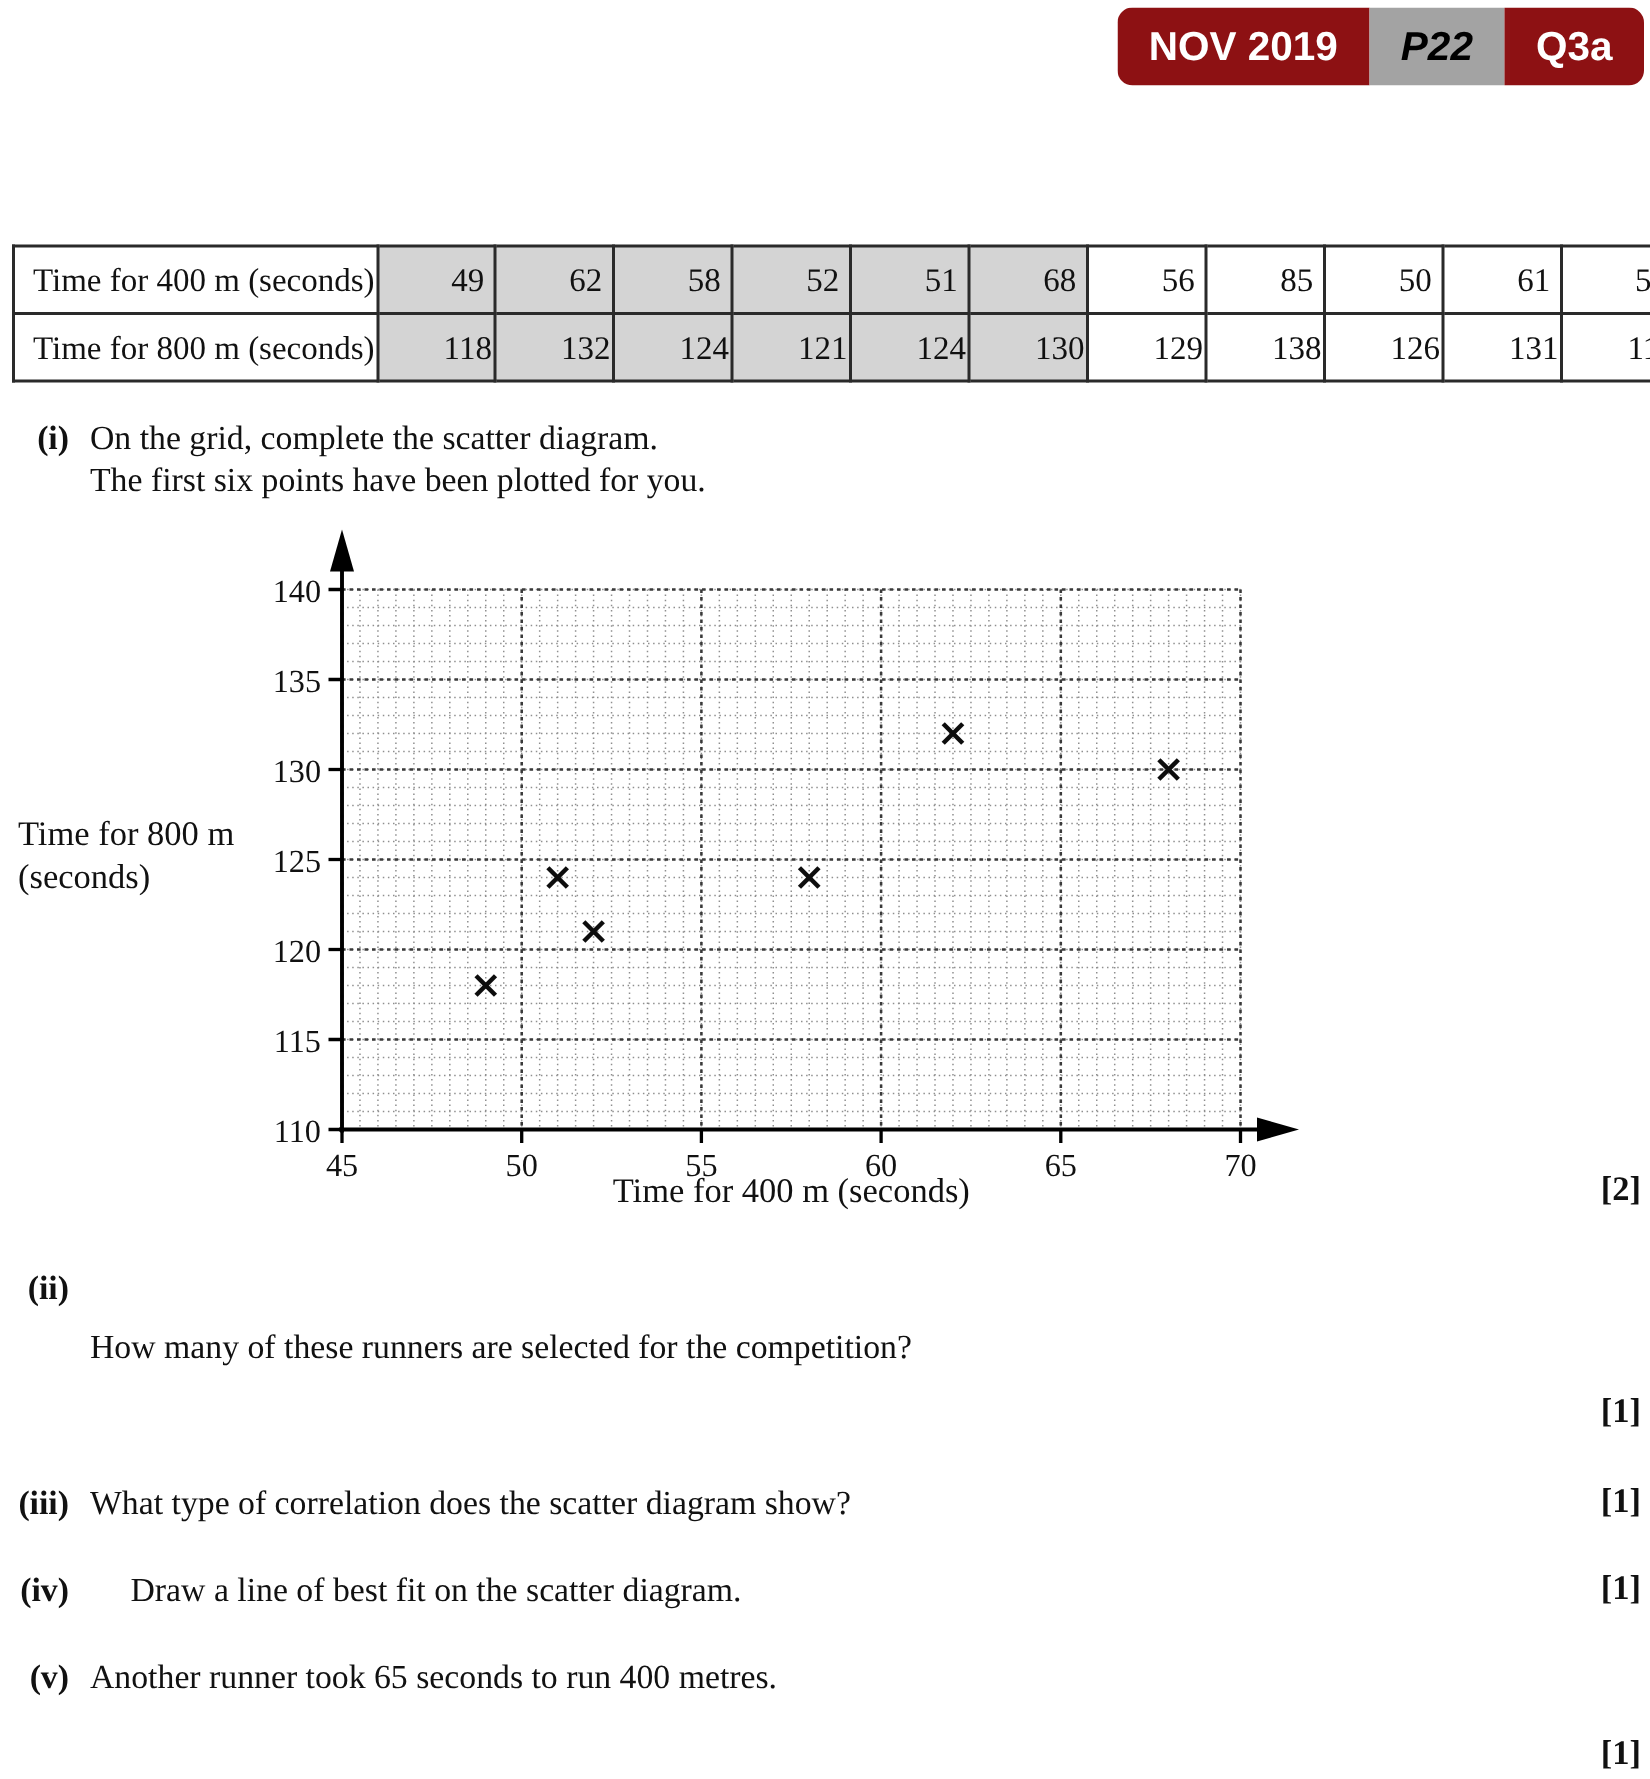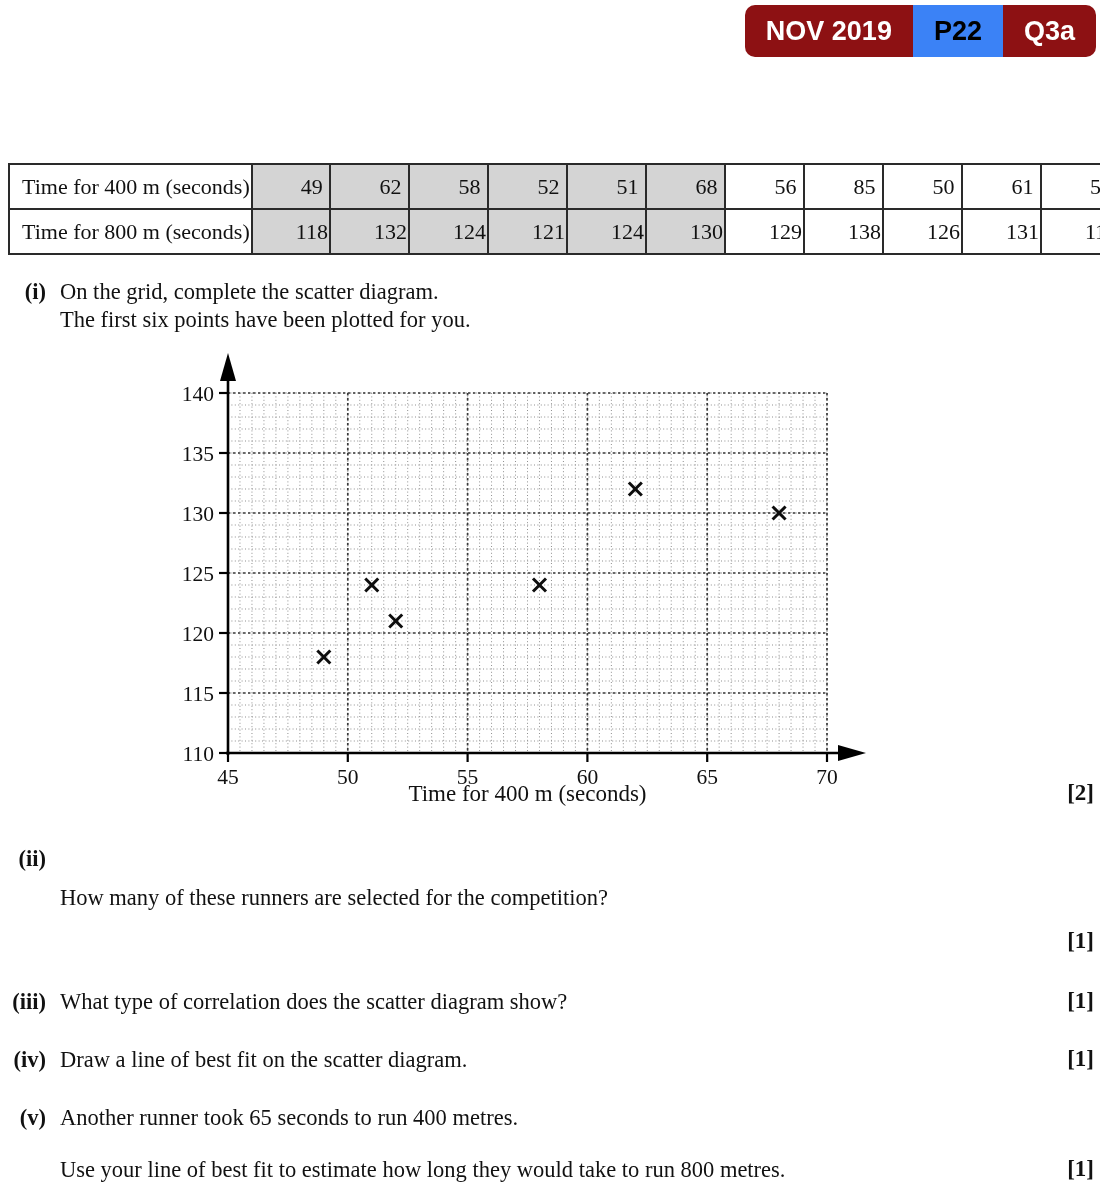--- a/index.html
+++ b/index.html
@@ -4,21 +4,21 @@
 <style>
   html,body{margin:0;padding:0;background:#fff;}
   #page{position:relative;width:1100px;height:1186px;background:#ffffff;overflow:hidden;
         font-family:"Liberation Serif",serif;color:#111;}
 
   
   .badge{position:absolute;top:5px;right:4px;display:flex;height:52px;line-height:52px;
          border-radius:10px;overflow:hidden;
          font-family:"Liberation Sans",sans-serif;font-weight:bold;font-size:27px;}
   .badge-seg{padding:0 21px;background:var(--badge-red,#8d1113);color:#fff;white-space:nowrap;}
-  .badge-mid{background:#3b82f6;color:#000;}
+  .badge-mid{background:#a3a3a3;color:#000;font-style:italic;}
 
   
   .intro{position:absolute;left:12px;top:76px;width:920px;font-size:22.5px;line-height:28px;}
 
   
   table.datatable{position:absolute;left:8px;top:163px;border-collapse:collapse;
                   font-family:"Liberation Serif",serif;font-size:22px;color:#111;}
   .datatable td,.datatable th{border:2px solid #2a2a2a;height:41px;font-weight:normal;padding-left:43px;}
   .datatable th.rowhead{width:262px;text-align:left;padding-left:12px;white-space:nowrap;}
   .datatable td{width:58px;text-align:center;}
@@ -233,44 +233,45 @@
         <line x1="532.98" y1="246.5" x2="545.98" y2="233.5" class="pt"></line>
         <line x1="389.22" y1="269.5" x2="402.22" y2="282.5" class="pt"></line>
         <line x1="389.22" y1="282.5" x2="402.22" y2="269.5" class="pt"></line>
         <line x1="365.26" y1="233.5" x2="378.26" y2="246.5" class="pt"></line>
         <line x1="365.26" y1="246.5" x2="378.26" y2="233.5" class="pt"></line>
         <line x1="772.58" y1="161.5" x2="785.58" y2="174.5" class="pt"></line>
         <line x1="772.58" y1="174.5" x2="785.58" y2="161.5" class="pt"></line>
         <text x="527.5" y="456" class="axistitle" text-anchor="middle">Time for 400 m (seconds)</text>
       </svg>
   </div>
+  <div class="ylabel">
+    <div>Time for 800 m</div>
+    <div>(seconds)</div>
+  </div>
   <div class="mark" style="top:780px;">[2]</div>
 
   <div class="qblock" style="top:845px;">
     <div class="qnum">(ii)</div>
   </div>
   <div class="qblock" style="top:884px;">
     <div class="qtext">How many of these runners are selected for the competition?</div>
   </div>
   <div class="mark" style="top:928px;">[1]</div>
 
   <div class="qblock" style="top:988px;">
     <div class="qnum">(iii)</div>
     <div class="qtext">What type of correlation does the scatter diagram show?</div>
   </div>
   <div class="mark" style="top:988px;">[1]</div>
 
-  <div class="qblock" style="top:1046px;">
+  <div class="qblock" style="top:1046px;padding-left:27px;">
     <div class="qnum">(iv)</div>
     <div class="qtext">Draw a line of best fit on the scatter diagram.</div>
   </div>
   <div class="mark" style="top:1046px;">[1]</div>
 
   <div class="qblock" style="top:1104px;">
     <div class="qnum">(v)</div>
     <div class="qtext">Another runner took 65 seconds to run 400 metres.</div>
   </div>
-  <div class="qblock" style="top:1156px;">
-    <div class="qtext">Use your line of best fit to estimate how long they would take to run 800 metres.</div>
-  </div>
   <div class="mark" style="top:1156px;">[1]</div>
 
 </div>
 
 </body></html>

